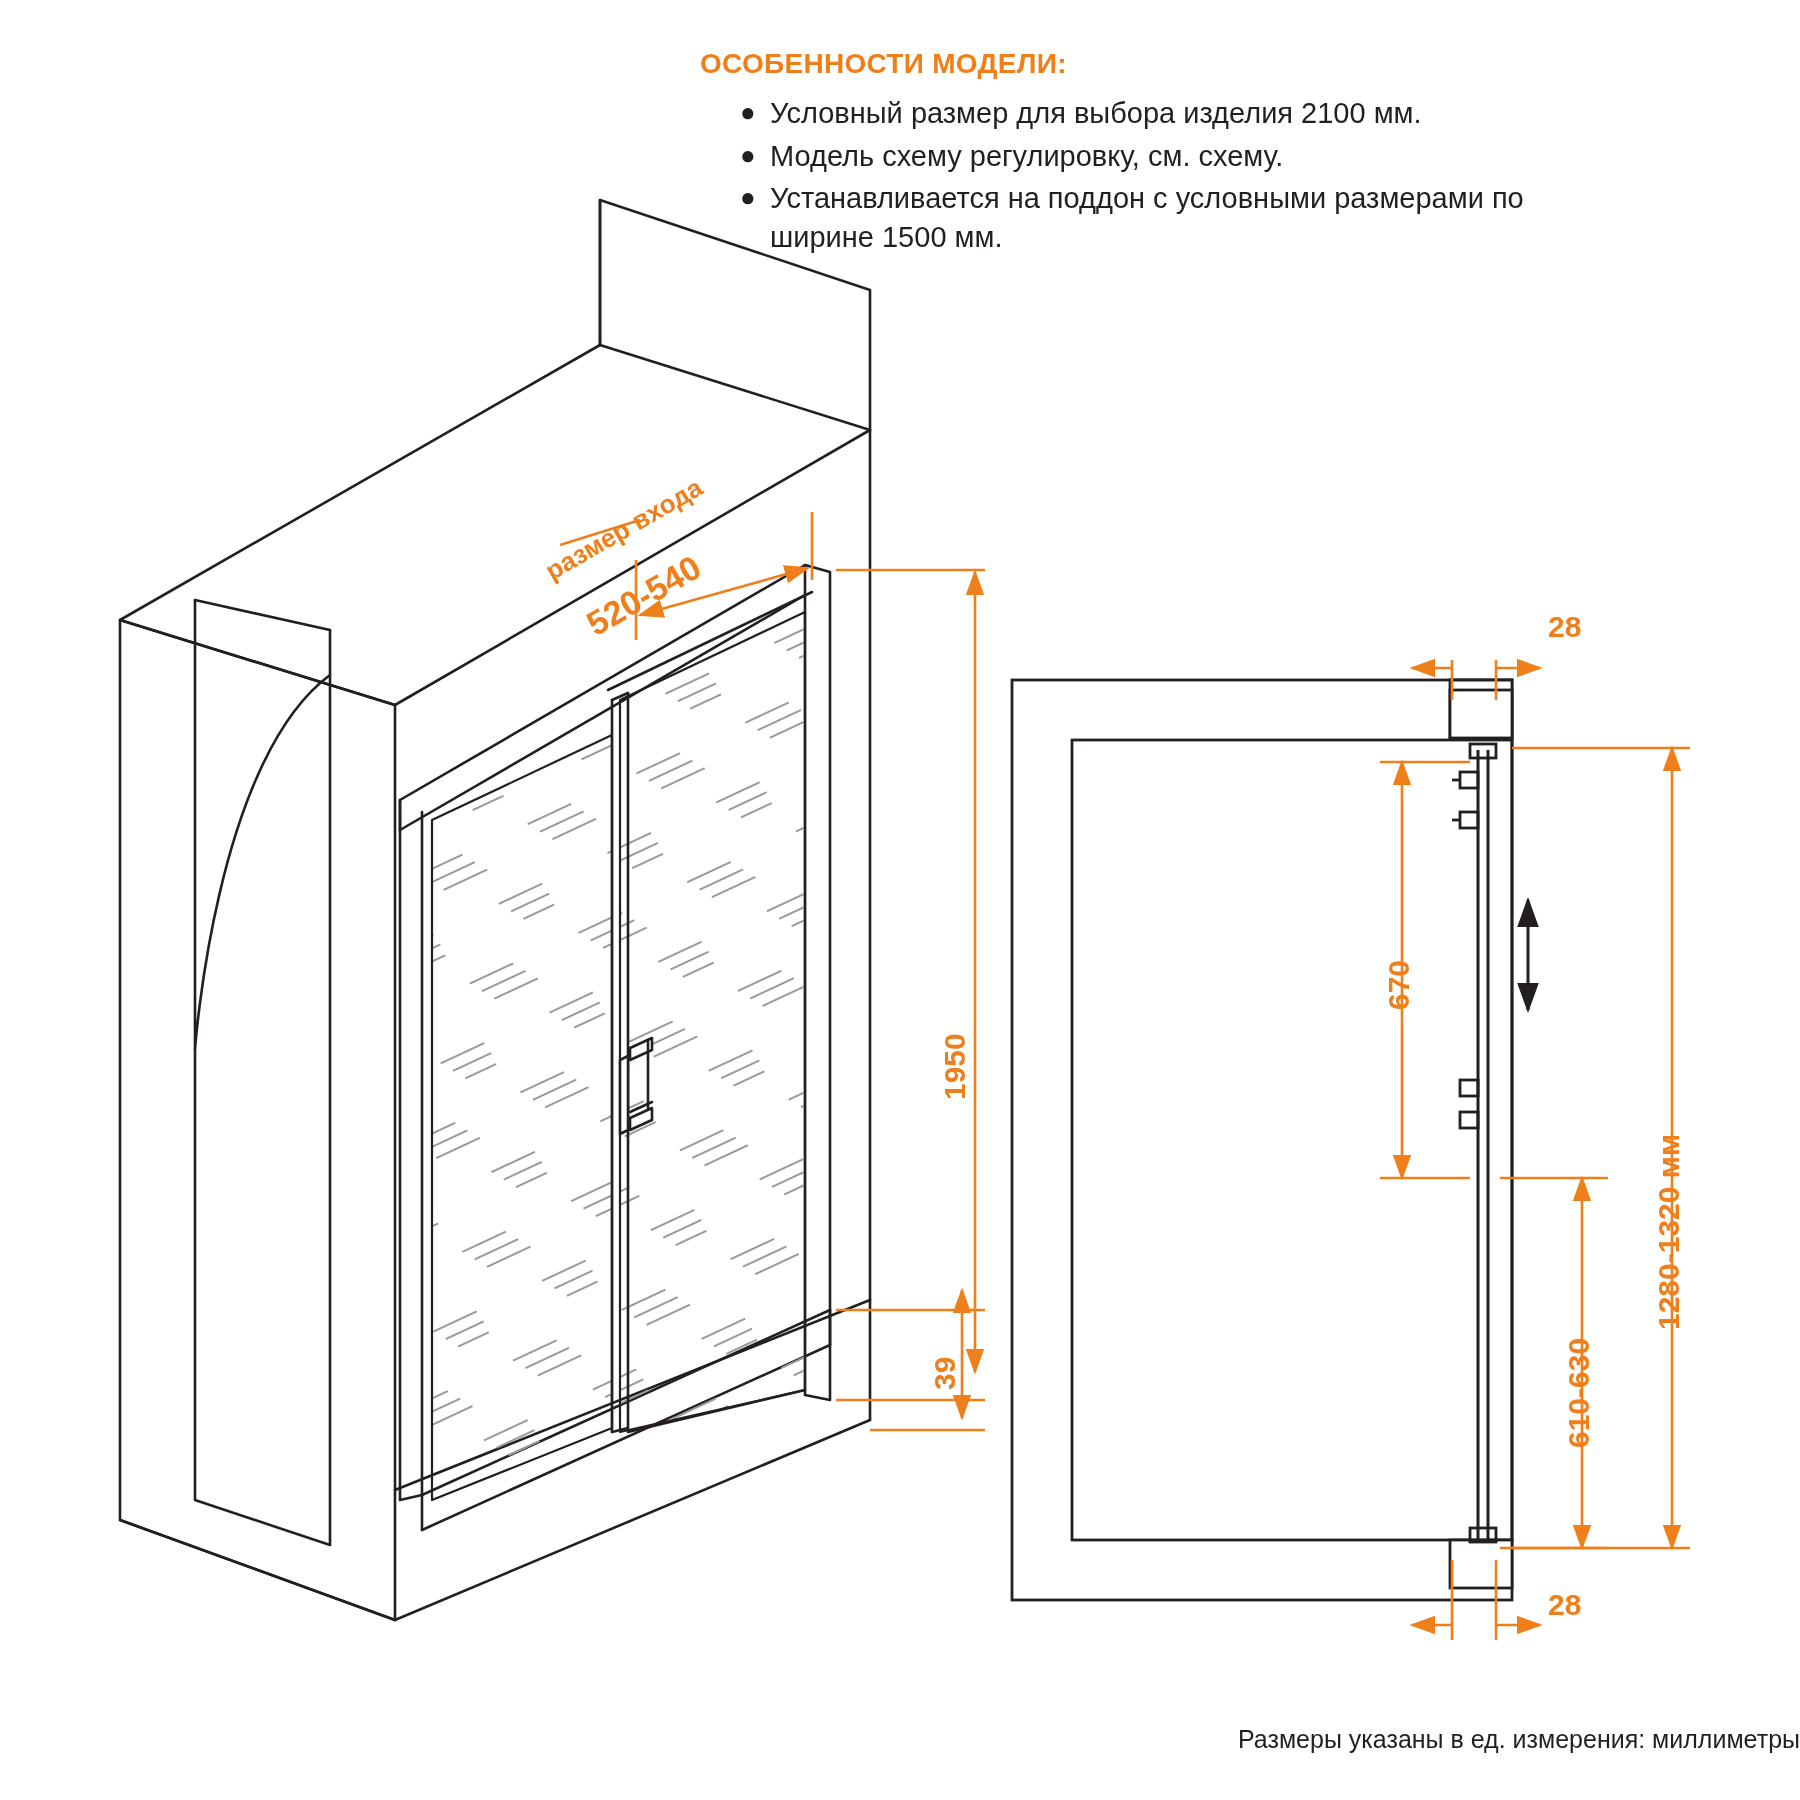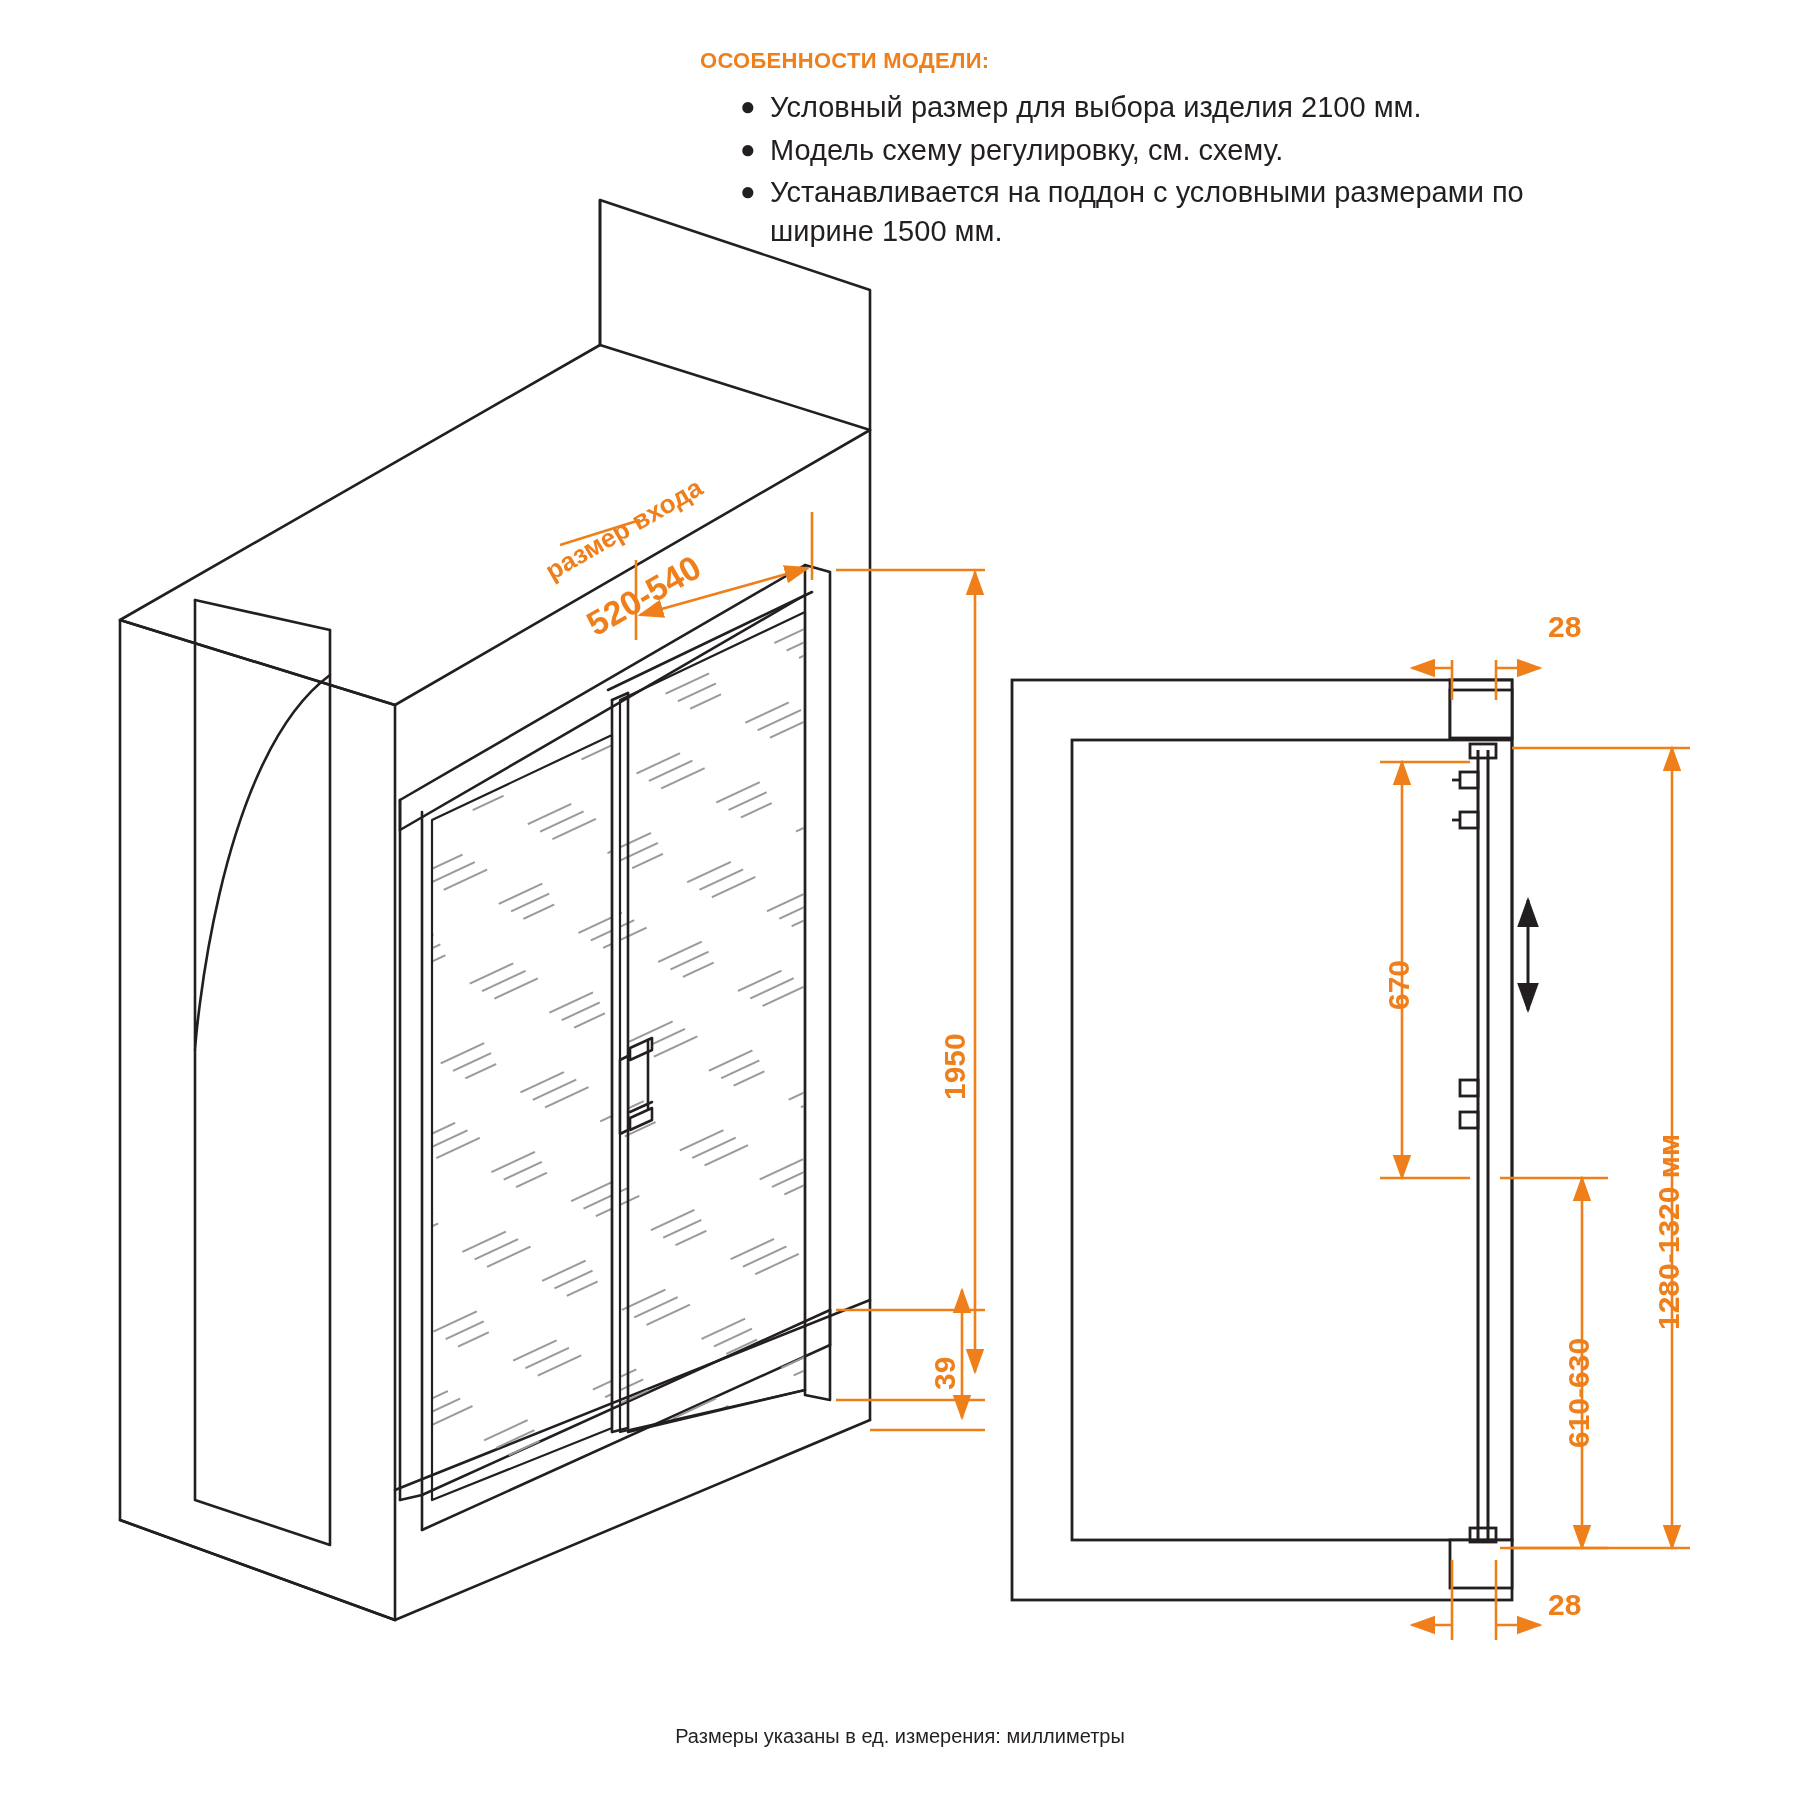--- a/index.html
+++ b/index.html
@@ -23,21 +23,21 @@
 
   
   .features {
     position: absolute;
     left: 700px;
     top: 48px;
     width: 900px;
   }
   .features-title {
     color: #ef7f1a;
-    font-size: 22px;
+    font-size: 28px;
     font-weight: bold;
     letter-spacing: 0.3px;
     margin: 0 0 14px 0;
   }
   .features-list {
     margin: 0;
     padding: 0 0 0 40px;
     list-style: none;
   }
   .features-list li {
@@ -55,22 +55,22 @@
     font-size: 26px;
     line-height: 1.45;
   }
 
   
   .footer-note {
     position: absolute;
     left: 0;
     top: 1725px;
     width: 1800px;
-    text-align: center;
-    font-size: 20px;
+    text-align: right;
+    font-size: 25px;
     color: #231f20;
   }
 
   
   .drawing {
     position: absolute;
     left: 0;
     top: 0;
     width: 1800px;
     height: 1800px;

